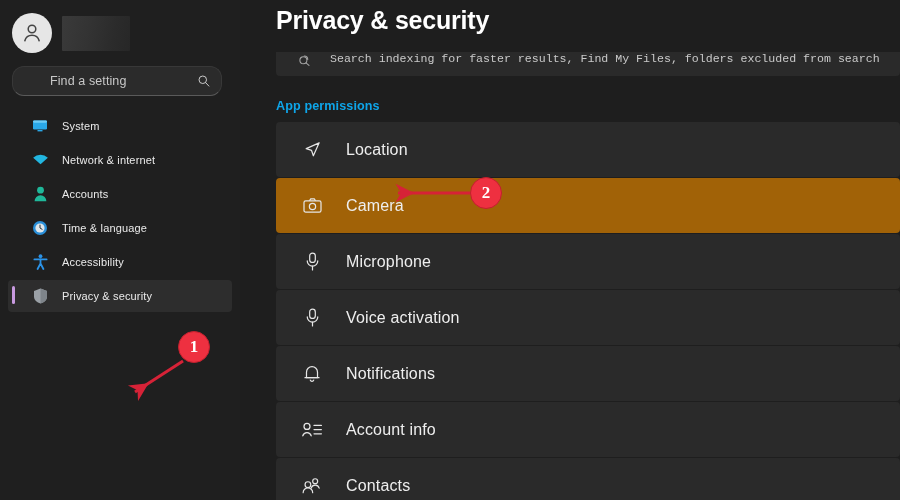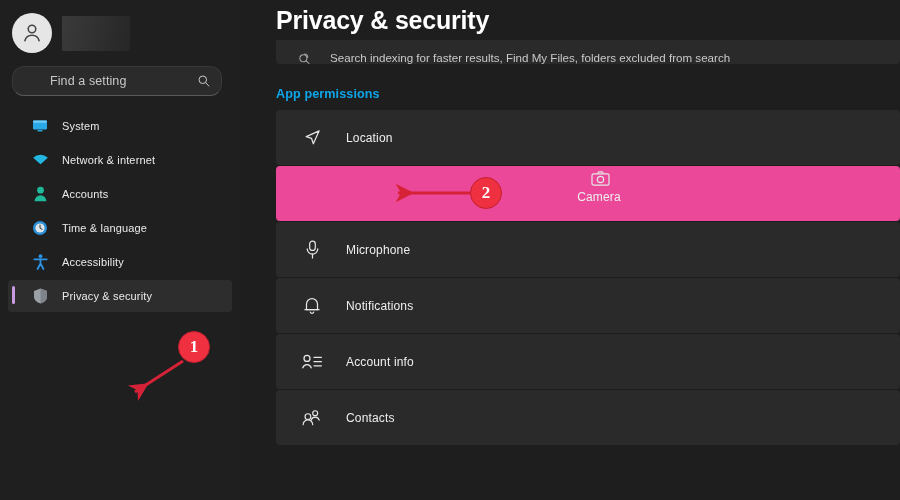--- a/index.html
+++ b/index.html
@@ -82,50 +82,51 @@
     background:#1e1e1e;
     overflow:hidden;
   }
   .page-title {
     font-size:25px; font-weight:bold; color:#ffffff;
     padding:6px 0 0 36px; letter-spacing:-.2px;
   }
   .cards { padding-left:36px; }
 
   .card-clipped {
-    margin-top:5px;
+    margin-top:17px;
     height:24px;
     background:#2a2a2a;
     border-radius:0 0 4px 4px;
-    display:flex; align-items:flex-end;
+    display:flex; align-items:flex-start;
     overflow:hidden;
+    font-family:Liberation Mono, monospace;
   }
   .card-clipped .cicon { width:28px; flex:0 0 28px; display:flex; justify-content:center; margin-left:16px; opacity:.85; }
   .card-clipped .ctext { font-size:11.6px; color:#c9c9c9; margin-left:10px; white-space:nowrap; }
 
   .section-header {
     font-size:12.6px; font-weight:bold; color:#0ea5e9;
     margin-top:23px; margin-bottom:9px; letter-spacing:.1px;
   }
 
   .perm-row {
     height:55px;
     background:#2a2a2a;
     border-radius:4px;
     margin-bottom:1px;
     display:flex; align-items:center;
   }
-  .perm-row.hovered { background:#ec4899;flex-direction:column; }
+  .perm-row.hovered { background:#a16207; }
   .perm-icon {
     width:24px; flex:0 0 24px;
     margin-left:24px;
     display:flex; align-items:center; justify-content:center;
   }
   .perm-label {
-    font-size:12px; color:#eeeeee; margin-left:22px; letter-spacing:.15px;
+    font-size:16px; color:#eeeeee; margin-left:22px; letter-spacing:.15px;
   }
 
   
   .anno-layer {
     position:absolute; left:0; top:0; width:900px; height:500px;
     pointer-events:none;
   }
   .badge {
     position:absolute;
     width:32px; height:32px; border-radius:50%;
@@ -279,20 +280,30 @@
         <span class="perm-icon">
           <svg width="15" height="19" viewBox="0 0 16 20">
             <rect x="5" y="1" width="6" height="10" rx="3" fill="none" stroke="#e6e6e6" stroke-width="1.3"></rect>
             <path d="M2.4 9.4a5.6 5.6 0 0 0 11.2 0" fill="none" stroke="#e6e6e6" stroke-width="1.3" stroke-linecap="round"></path>
             <line x1="8" y1="15" x2="8" y2="19" stroke="#e6e6e6" stroke-width="1.3" stroke-linecap="round"></line>
           </svg>
         </span>
         <span class="perm-label">Microphone</span>
       </div>
 
+      <div class="perm-row">
+        <span class="perm-icon">
+          <svg width="15" height="19" viewBox="0 0 16 20">
+            <rect x="5" y="1" width="6" height="10" rx="3" fill="none" stroke="#e6e6e6" stroke-width="1.3"></rect>
+            <path d="M2.4 9.4a5.6 5.6 0 0 0 11.2 0" fill="none" stroke="#e6e6e6" stroke-width="1.3" stroke-linecap="round"></path>
+            <line x1="8" y1="15" x2="8" y2="19" stroke="#e6e6e6" stroke-width="1.3" stroke-linecap="round"></line>
+          </svg>
+        </span>
+        <span class="perm-label">Voice activation</span>
+      </div>
 
       <div class="perm-row">
         <span class="perm-icon">
           <svg width="18" height="19" viewBox="0 0 18 20">
             <path d="M3.2 14.4V8.6a5.8 5.8 0 0 1 11.6 0v5.8z" fill="none" stroke="#e6e6e6" stroke-width="1.3" stroke-linejoin="round"></path>
             <line x1="1.6" y1="14.4" x2="16.4" y2="14.4" stroke="#e6e6e6" stroke-width="1.3" stroke-linecap="round"></line>
             <path d="M7.2 17a1.9 1.9 0 0 0 3.6 0" fill="none" stroke="#e6e6e6" stroke-width="1.3" stroke-linecap="round"></path>
           </svg>
         </span>
         <span class="perm-label">Notifications</span>

